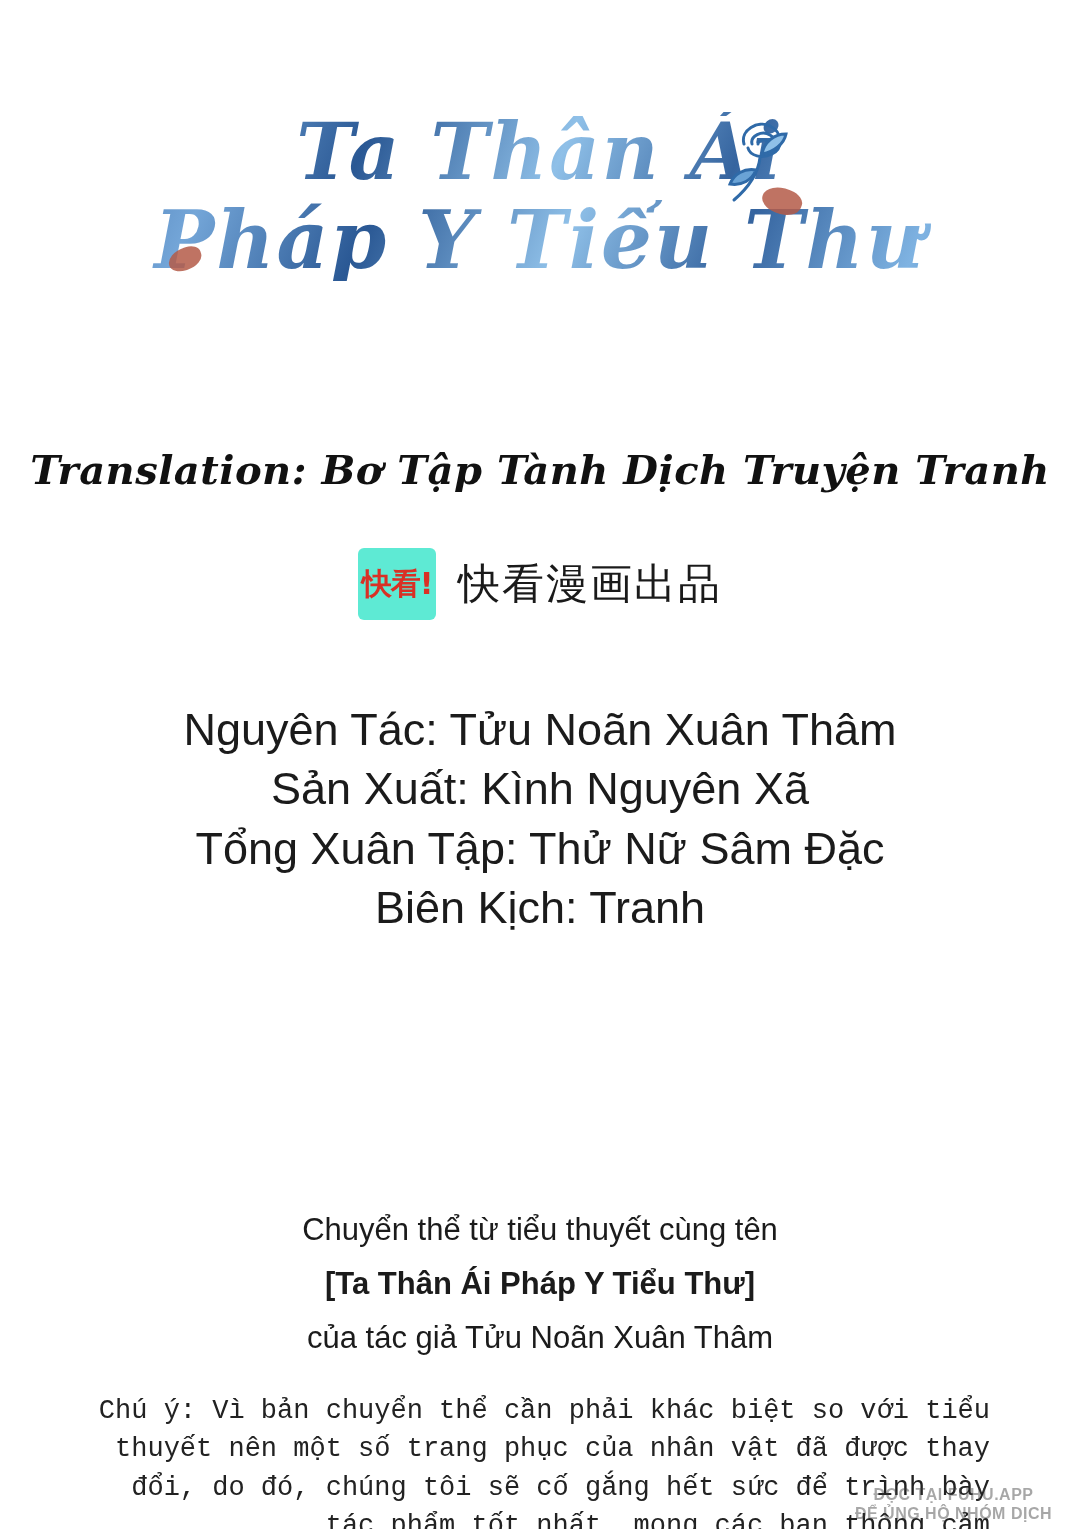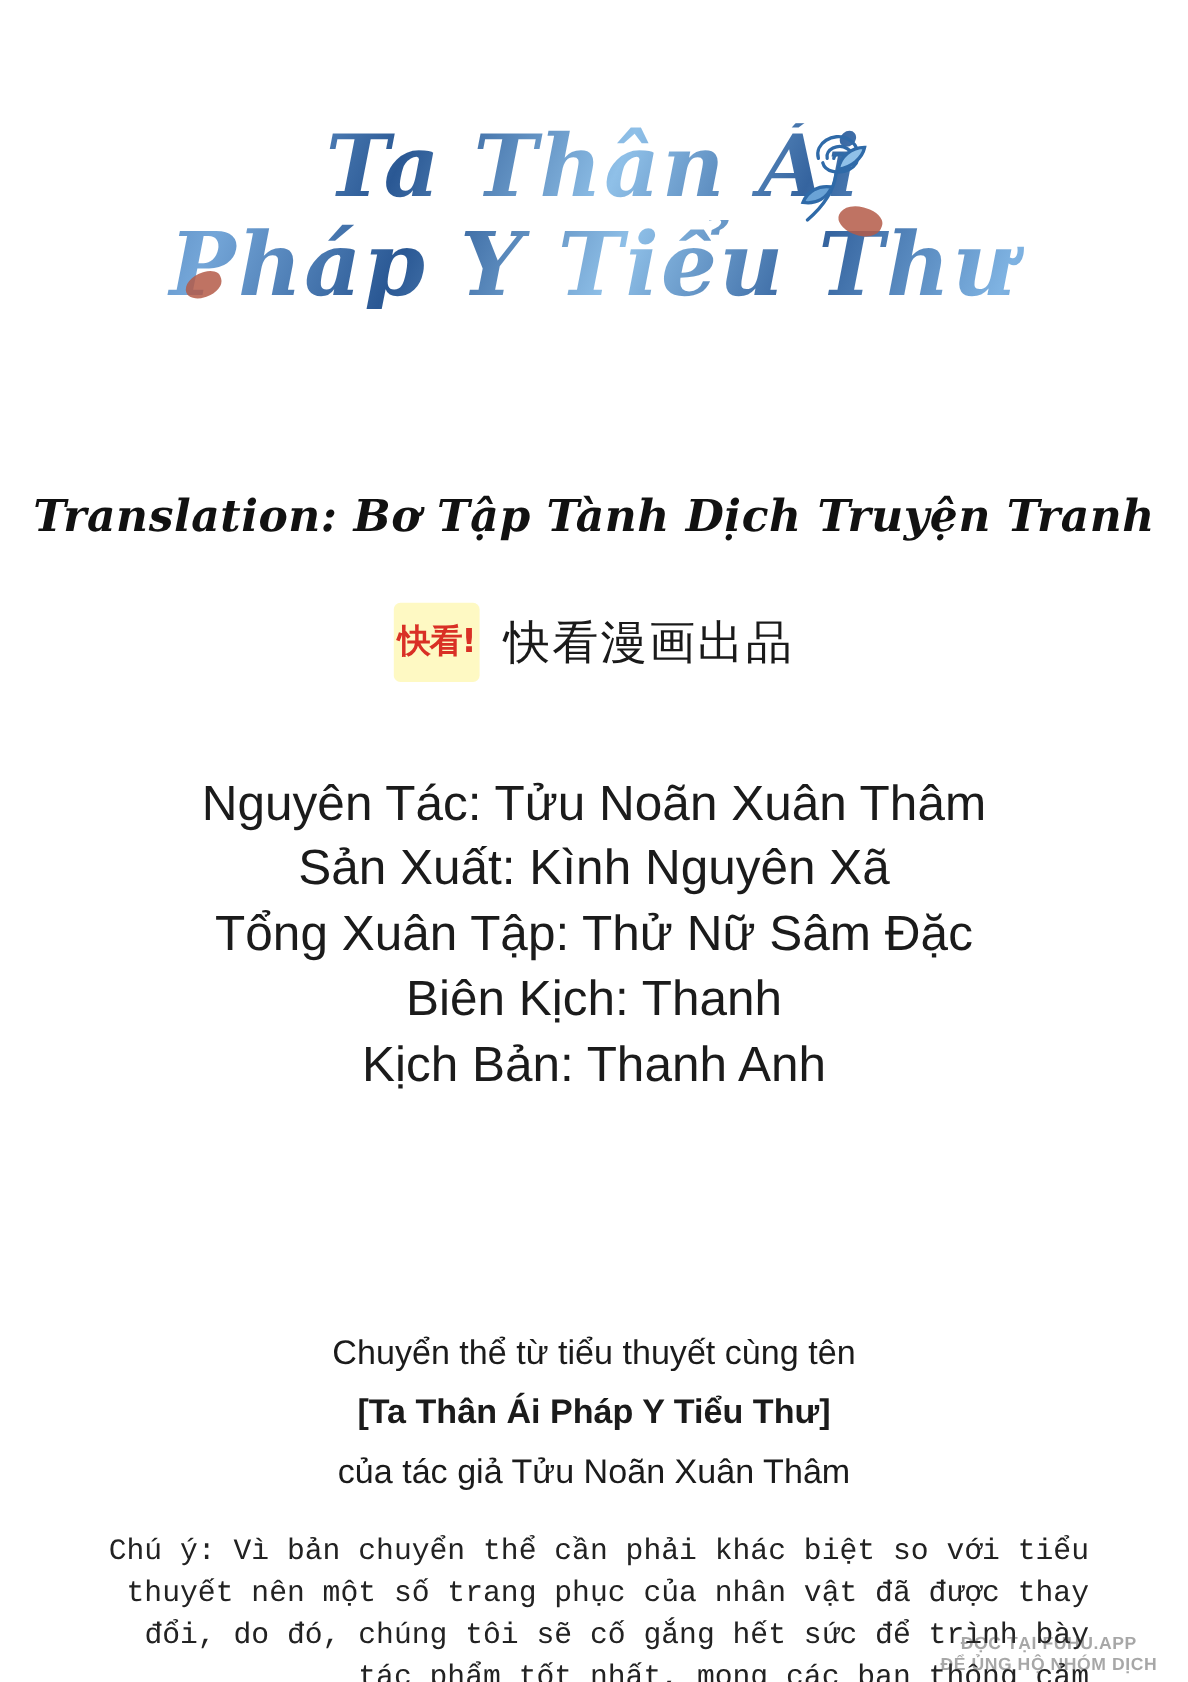--- a/index.html
+++ b/index.html
@@ -102,21 +102,21 @@
     left: 0;
     width: 1080px;
     display: flex;
     align-items: center;
     justify-content: center;
     gap: 22px;
   }
   .publisher-badge {
     width: 78px;
     height: 72px;
-    background: #fef9c3;
+    background: #5eead4;
     border-radius: 6px;
     display: flex;
     align-items: center;
     justify-content: center;
     font-family: "DejaVu Sans", sans-serif;
     font-weight: 700;
     font-size: 30px;
     color: #d93025;
     letter-spacing: -1px;
     line-height: 1;
@@ -216,22 +216,21 @@
 
   <div class="publisher-row">
     <div class="publisher-badge">快看!</div>
     <div class="publisher-name">快看漫画出品</div>
   </div>
 
   <div class="credits">
     <div class="credit-line">Nguyên Tác: Tửu Noãn Xuân Thâm</div>
     <div class="credit-line">Sản Xuất: Kình Nguyên Xã</div>
     <div class="credit-line">Tổng Xuân Tập: Thử Nữ Sâm Đặc</div>
-    <div class="credit-line">Biên Kịch: Thanh</div>
-    <div class="credit-line">Kịch Bản: Thanh Anh</div>
+    <div class="credit-line">Biên Kịch: Tranh</div>
   </div>
 
   <div class="adaptation">
     <div class="adapt-line">Chuyển thể từ tiểu thuyết cùng tên</div>
     <div class="adapt-line bold">[Ta Thân Ái Pháp Y Tiểu Thư]</div>
     <div class="adapt-line">của tác giả Tửu Noãn Xuân Thâm</div>
   </div>
 
   <div class="footnote">Chú ý: Vì bản chuyển thể cần phải khác biệt so với tiểu thuyết nên một số trang phục của nhân vật đã được thay đổi, do đó, chúng tôi sẽ cố gắng hết sức để trình bày tác phẩm tốt nhất, mong các bạn thông cảm</div>
 

